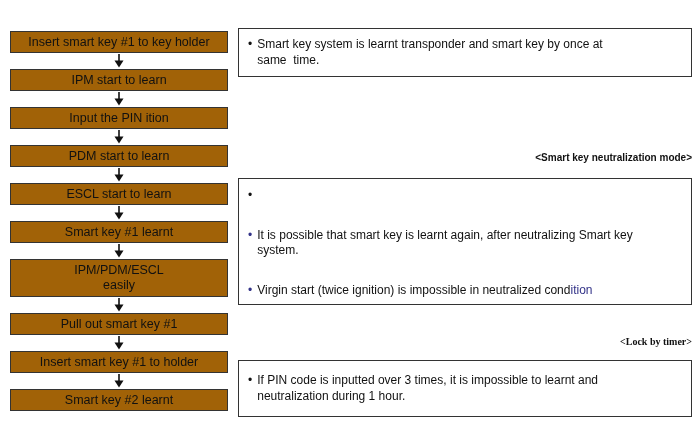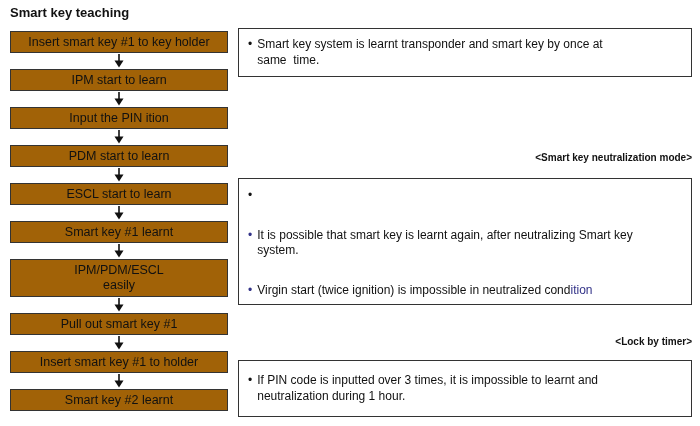--- a/index.html
+++ b/index.html
@@ -65,37 +65,36 @@
   #panel-lock      { top: 360px; height: 57px;  padding: 12px 9px; }
   .section-heading {
     position: absolute;
     left: 238px;
     width: 454px;
     text-align: right;
     font-size: 10px;
     font-weight: bold;
   }
   #heading-neutral { top: 152px; }
-  #heading-lock    { top: 336px; }
+  #heading-lock    { top: 336px; font-family: Liberation Serif, serif; }
   .note-item { display: flex; gap: 5px; }
   .note-item + .note-item { margin-top: 24px; }
   .bullet { flex: 0 0 auto; }
   .bullet.blue { color: var(--accent-blue, #338); }
   .accent-blue { color: var(--accent-blue, #338); margin-top: 8px; }
   .w380 { max-width: 380px; }
   .w392 { max-width: 392px; }
   .w400 { max-width: 400px; }
   b { font-weight: normal; }
 </style>
 </head>
 <body>
 
 <div id="page">
 
-  <div class="page-title">Smart key teaching</div>
 
   <div class="flow">
     <div class="flow-box">Insert smart key #1 to key holder</div>
     <div class="flow-arrow">
         <svg width="12" height="14" viewBox="0 0 12 14">
           <line x1="6" y1="0" x2="6" y2="8" stroke="#111" stroke-width="1.6"></line>
           <polygon points="1.5,6.5 10.5,6.5 6,13.5" fill="#111"></polygon>
         </svg>
       </div>
     <div class="flow-box">IPM start to learn</div>

